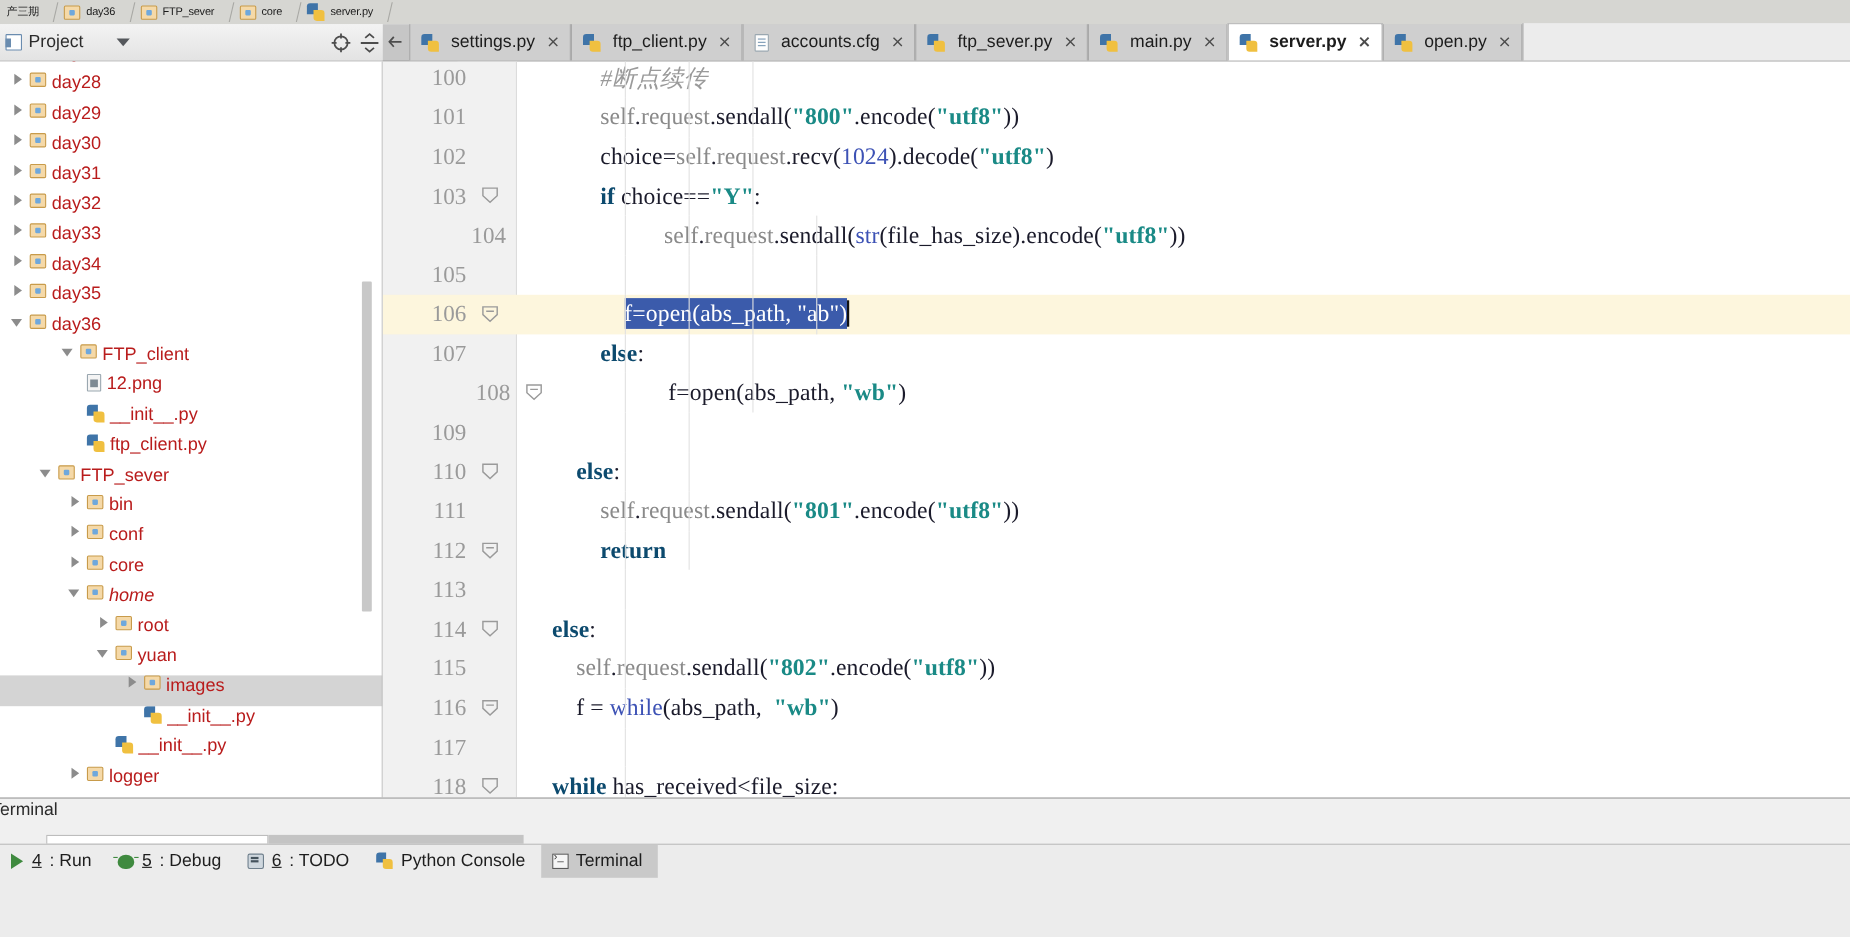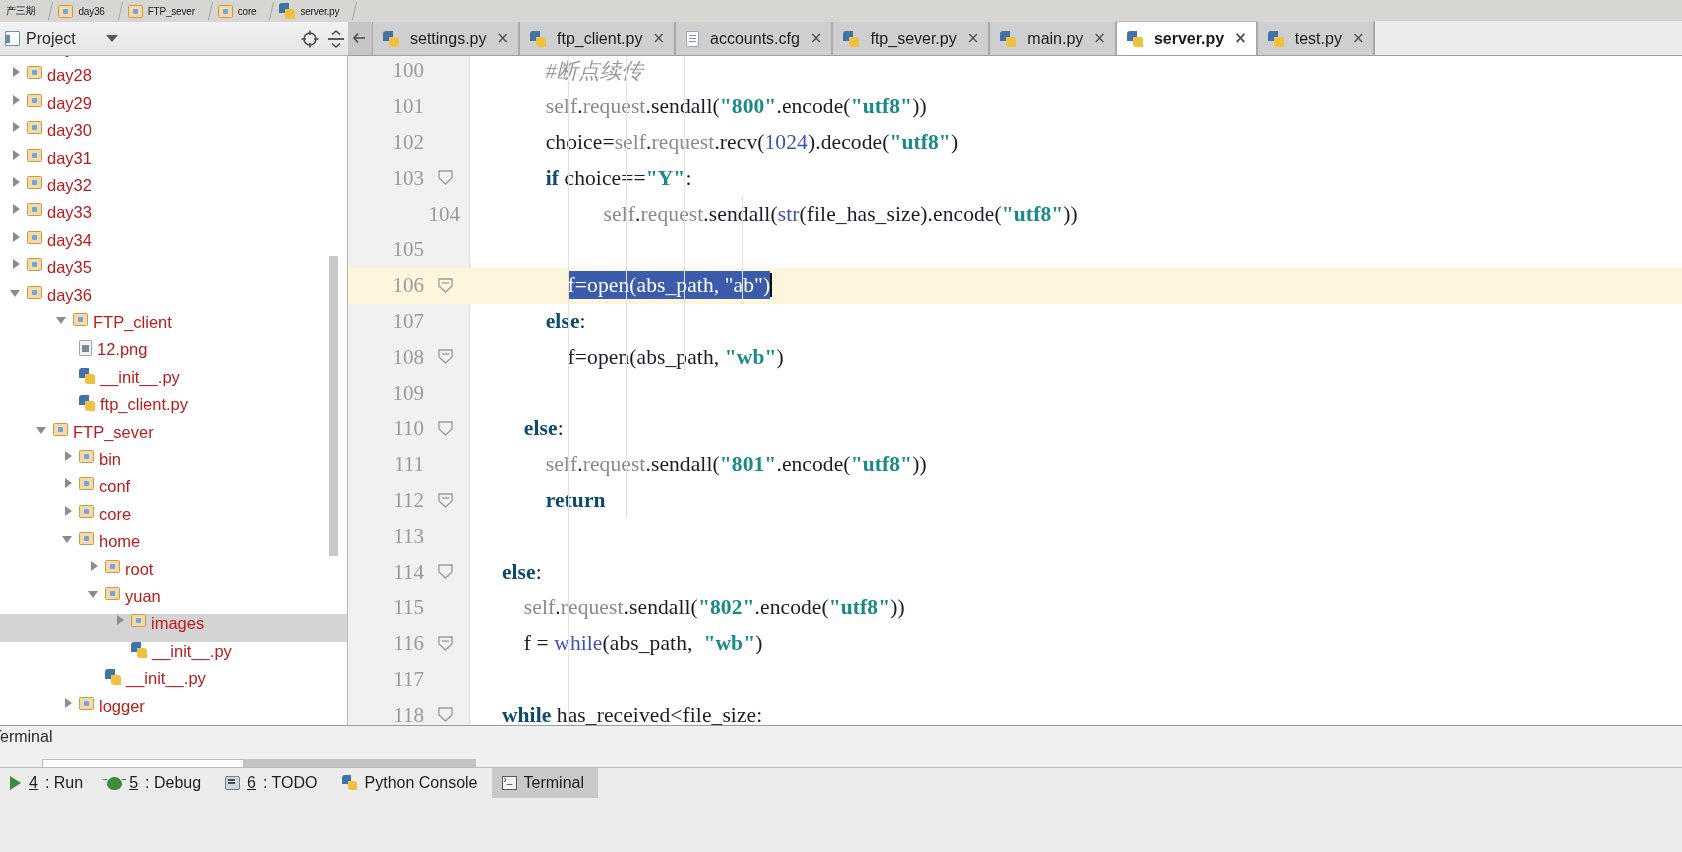--- a/index.html
+++ b/index.html
@@ -416,21 +416,21 @@
       <span>main.py</span>
       <span class="tab-close">×</span>
     </div>
     <div class="tab active">
       <span class="ic-py"></span>
       <span>server.py</span>
       <span class="tab-close">×</span>
     </div>
     <div class="tab">
       <span class="ic-py"></span>
-      <span>test.py</span>
+      <span>open.py</span>
       <span class="tab-close">×</span>
     </div>
     <div class="tab-filler"></div>
   </div>
 
 <div id="project-tree">
     <div class="tree-row" style="position: absolute; left: 0px; width: 348px; top: 668px;">
       <span style="display: inline-block; flex: 0 0 auto; width: 88px;"></span>
     </div>
     <div class="tree-row" style="position: absolute; left: 0px; width: 420px; top: 640.6px;">
@@ -462,21 +462,21 @@
       <span class="twisty open"></span>
       <span class="ic-folder"></span>
       <span>yuan</span>
     </div>
     <div class="tree-row" style="position: absolute; left: 0px; width: 348px; top: 503.6px;">
       <span style="display: inline-block; flex: 0 0 auto; width: 88px;"></span>
       <span class="twisty closed"></span>
       <span class="ic-folder"></span>
       <span>root</span>
     </div>
-    <div class="tree-row" style="position: absolute; left: 0px; width: 348px; top: 476.2px;">
+    <div class="tree-row" style="position: absolute; left: 0px; width: 348px; top: 476.2px; font-style: italic;">
       <span style="display: inline-block; flex: 0 0 auto; width: 62px;"></span>
       <span class="twisty open"></span>
       <span class="ic-folder"></span>
       <span>home</span>
     </div>
     <div class="tree-row" style="position: absolute; left: 0px; width: 348px; top: 448.8px;">
       <span style="display: inline-block; flex: 0 0 auto; width: 62px;"></span>
       <span class="twisty closed"></span>
       <span class="ic-folder"></span>
       <span>core</span>
@@ -631,21 +631,21 @@
             <line x1="5" y1="6" x2="12" y2="6" stroke="#9a9a9a" stroke-width="1.3"></line>
           </svg></span>
       </div>
       <div class="codetext"><span>                </span><span class="sel">f=open(abs_path, "ab")</span><span class="caret-bar"></span></div>
     </div>
     <div class="code-row" style="top: 247.6px;">
       <div class="lineno">107</div>
       <div class="foldcol"></div>
       <div class="codetext"><span>            </span><span class="kw">else</span><span>:</span></div>
     </div>
-    <div class="code-row" style="top: 283.4px;">
+    <div class="code-row" style="top: 283.4px; padding-left: 40px;">
       <div class="lineno">108</div>
       <div class="foldcol">
         <span class="fold-marker"><svg width="17" height="17" viewBox="0 0 17 17">
             <path d="M2 2 H15 V9 L8.5 15 L2 9 Z" fill="none" stroke="#9a9a9a" stroke-width="1.3"></path>
             <line x1="5" y1="6" x2="12" y2="6" stroke="#9a9a9a" stroke-width="1.3"></line>
           </svg></span>
       </div>
       <div class="codetext"><span>                </span><span>f=open(abs_path, </span><span class="str">"wb"</span><span>)</span></div>
     </div>
     <div class="code-row" style="top: 319.2px;">

